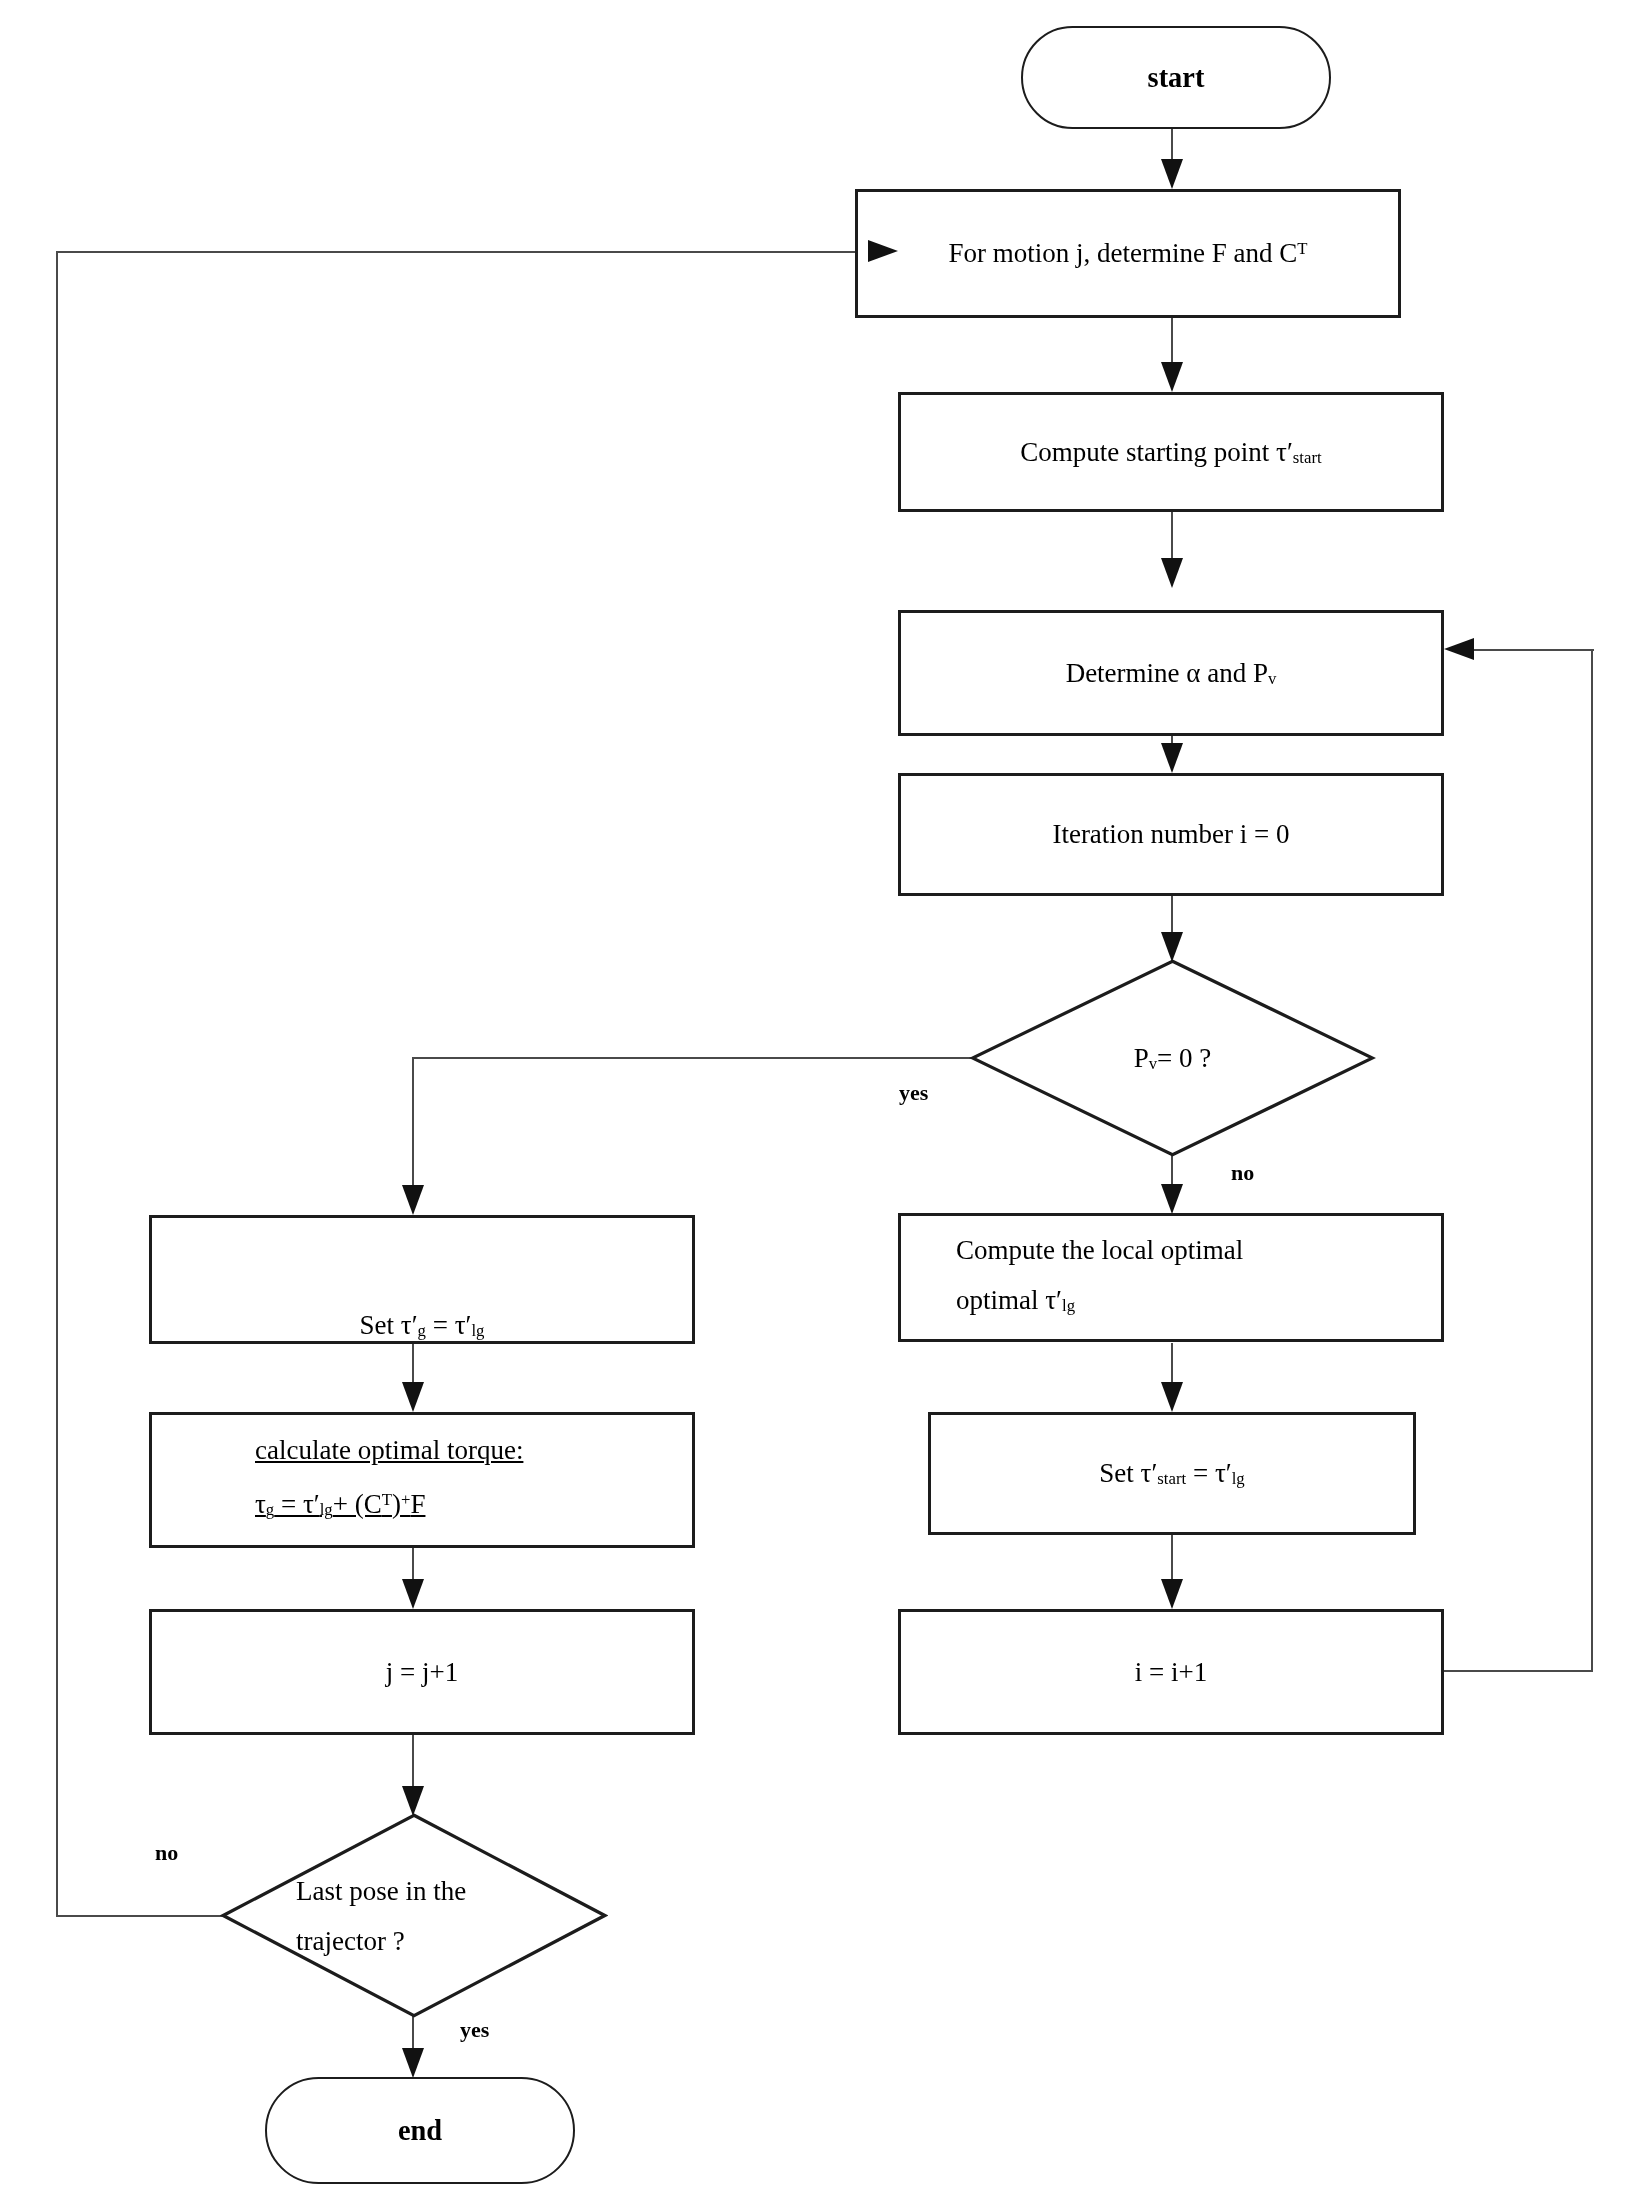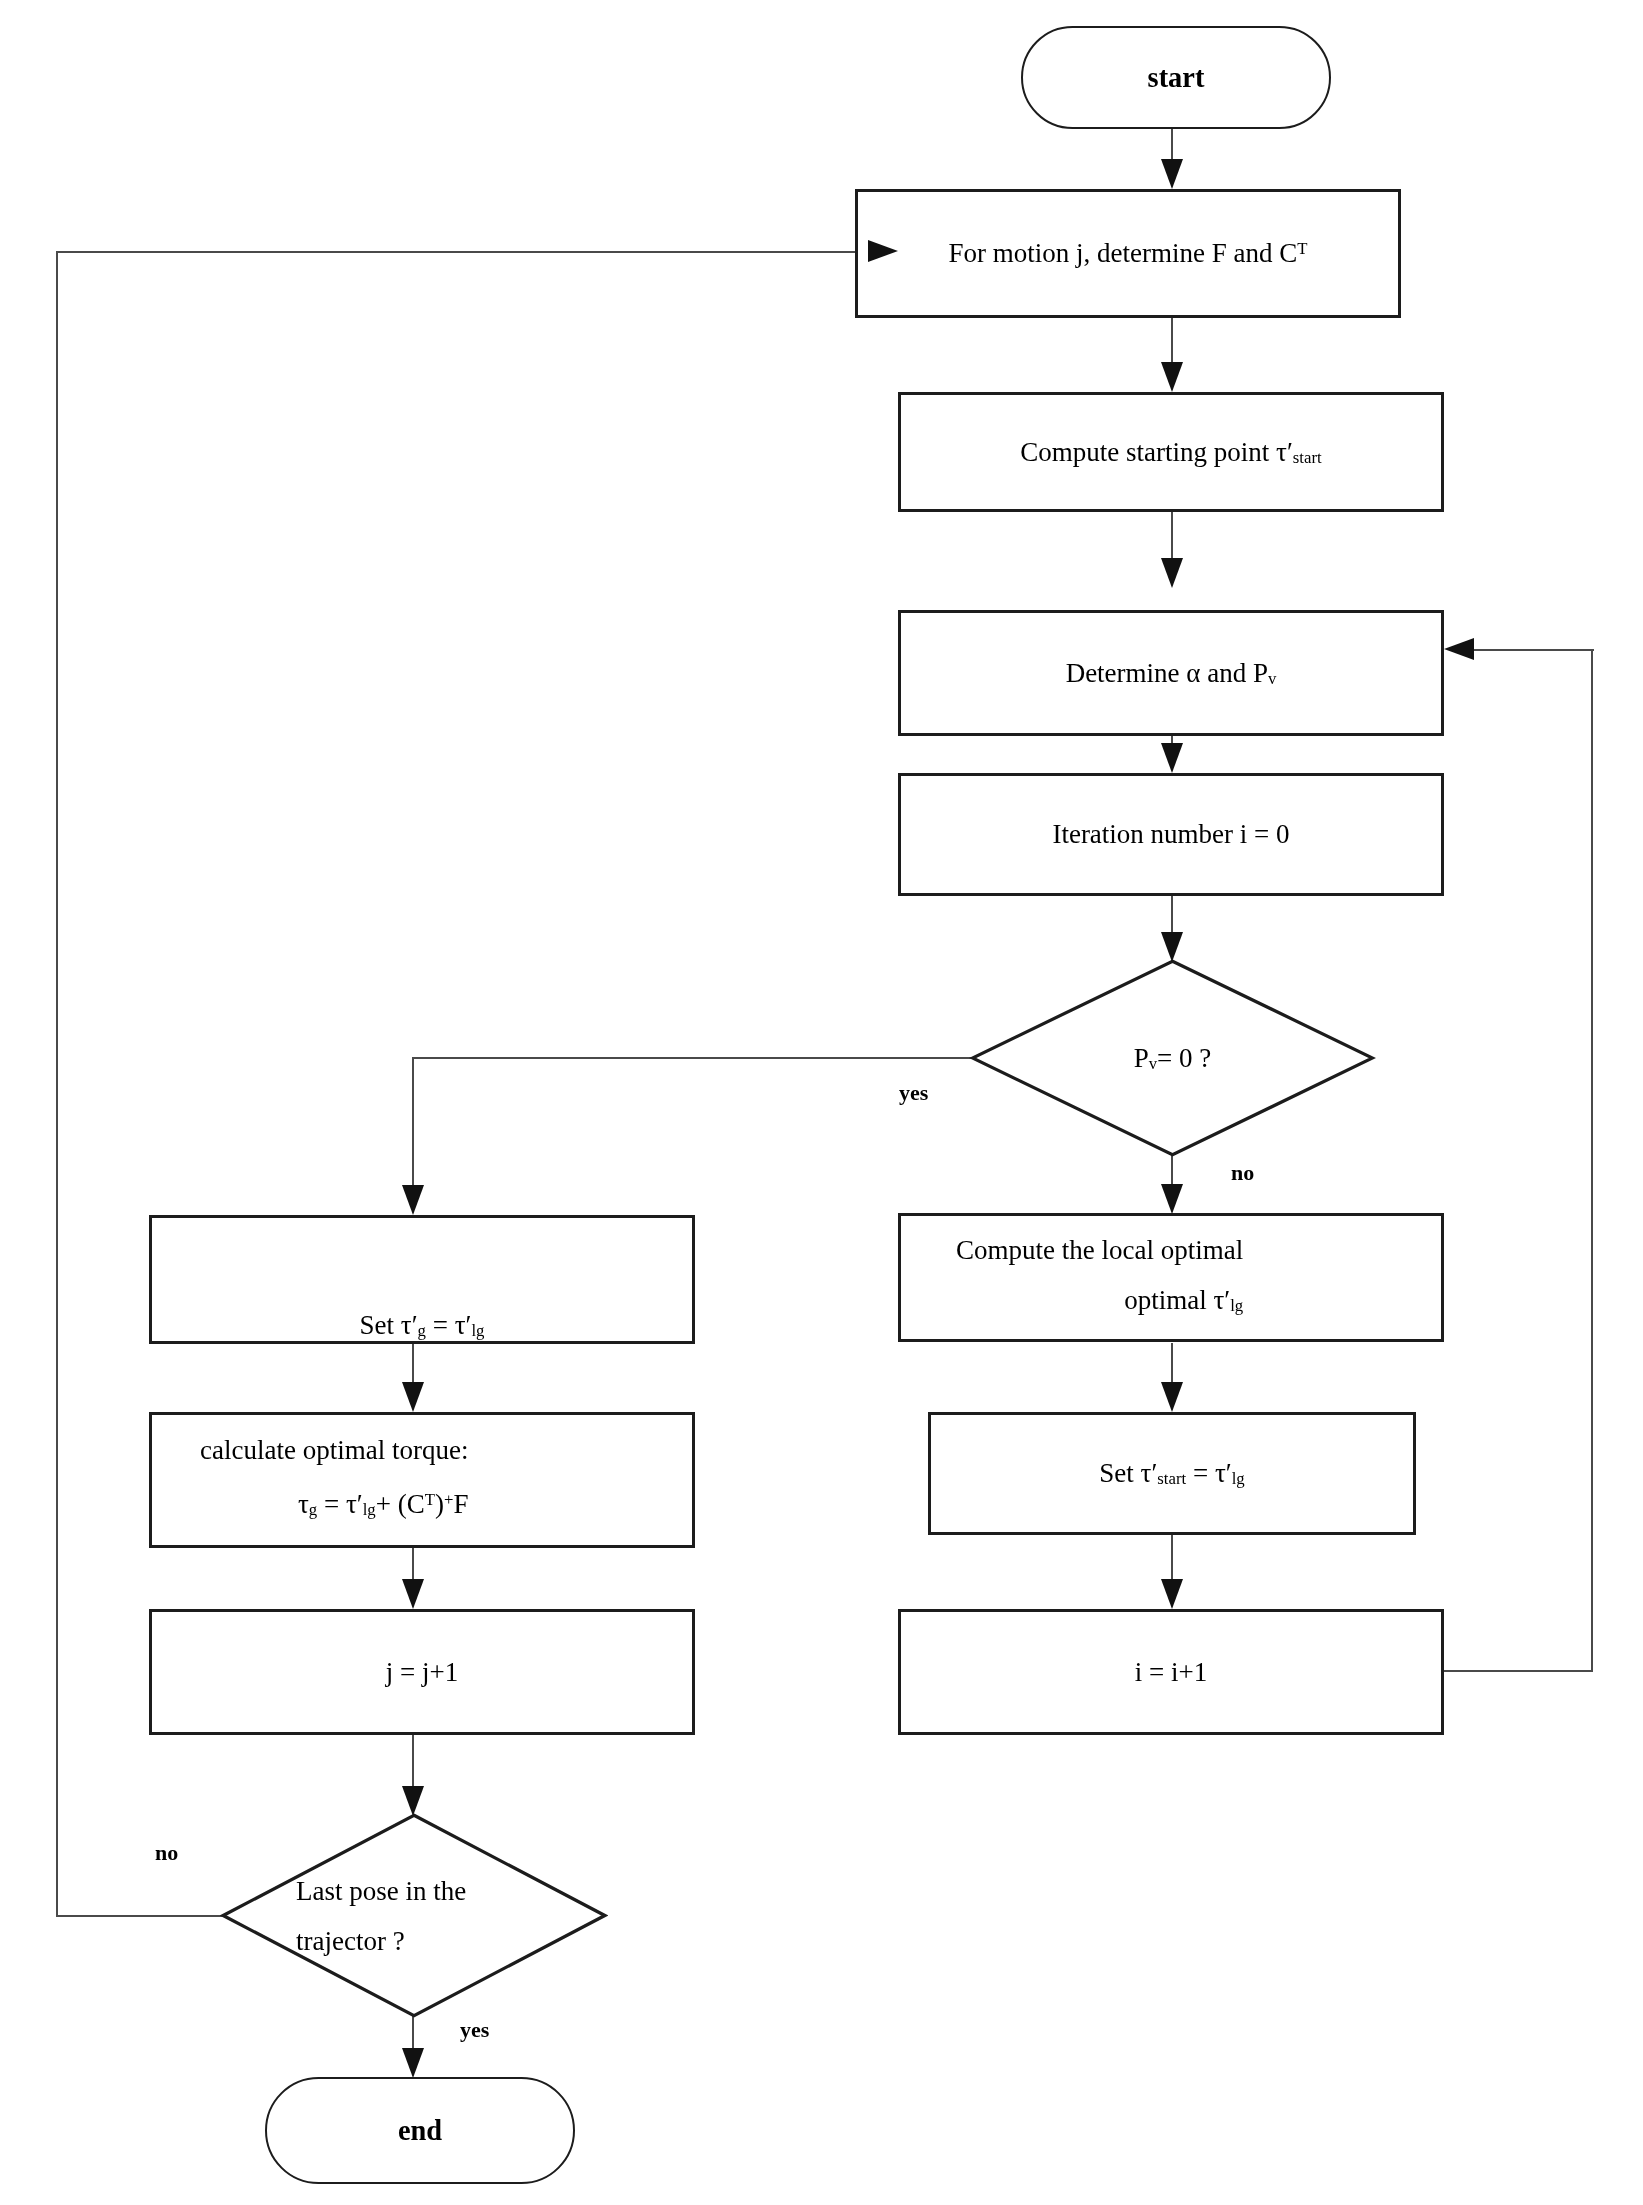--- a/index.html
+++ b/index.html
@@ -65,21 +65,21 @@
   }
   .arrow-left {
     position: absolute; width: 0; height: 0;
     border-top: 11.6px solid transparent;
     border-bottom: 11.6px solid transparent;
     border-right: 30px solid #111111;
   }
   .lbl { position: absolute; font-size: 22px; font-weight: bold; }
   sub { font-size: 62%; vertical-align: -0.12em; }
   sup { font-size: 62%; vertical-align: 0.5em; }
-  .line2sp { line-height: 50px; text-align: right; }
+  .line2sp { line-height: 50px; }
 </style>
 </head>
 <body>
 
 <div id="canvas">
 
   <div class="vline" style="left:1171px; top:128px; width:1.9px; height:35px;"></div>
   <div class="vline" style="left:1171px; top:318px; width:1.9px; height:47px;"></div>
   <div class="vline" style="left:1171px; top:511px; width:1.9px; height:49px;"></div>
   <div class="vline" style="left:1171px; top:713px; width:1.9px; height:32px;"></div>
@@ -145,21 +145,21 @@
   </div>
 
   <div class="box" style="left:898px; top:1609px; width:546px; height:126px;">
     <span>i = i+1</span>
   </div>
 
   <div class="box" style="left:149px; top:1215px; width:546px; height:129px;align-items:flex-end;">
     <span><span>Set τ′</span><sub>g</sub><span> = τ′</span><sub>lg</sub></span>
   </div>
 
-  <div class="box leftalign" style="left:149px; top:1412px; width:546px; height:136px; padding-left:48px;">
+  <div class="box leftalign" style="left:149px; top:1412px; width:546px; height:136px; padding-left:103px;text-decoration:underline;">
     <div>
       <div class="line2sp">calculate optimal torque:</div>
       <div class="line2sp"><span>τ</span><sub>g</sub><span> = τ′</span><sub>lg</sub><span>+ (C</span><sup>T</sup><span>)</span><sup>+</sup><span>F</span></div>
     </div>
   </div>
 
   <div class="box" style="left:149px; top:1609px; width:546px; height:126px;">
     <span>j = j+1</span>
   </div>
 

